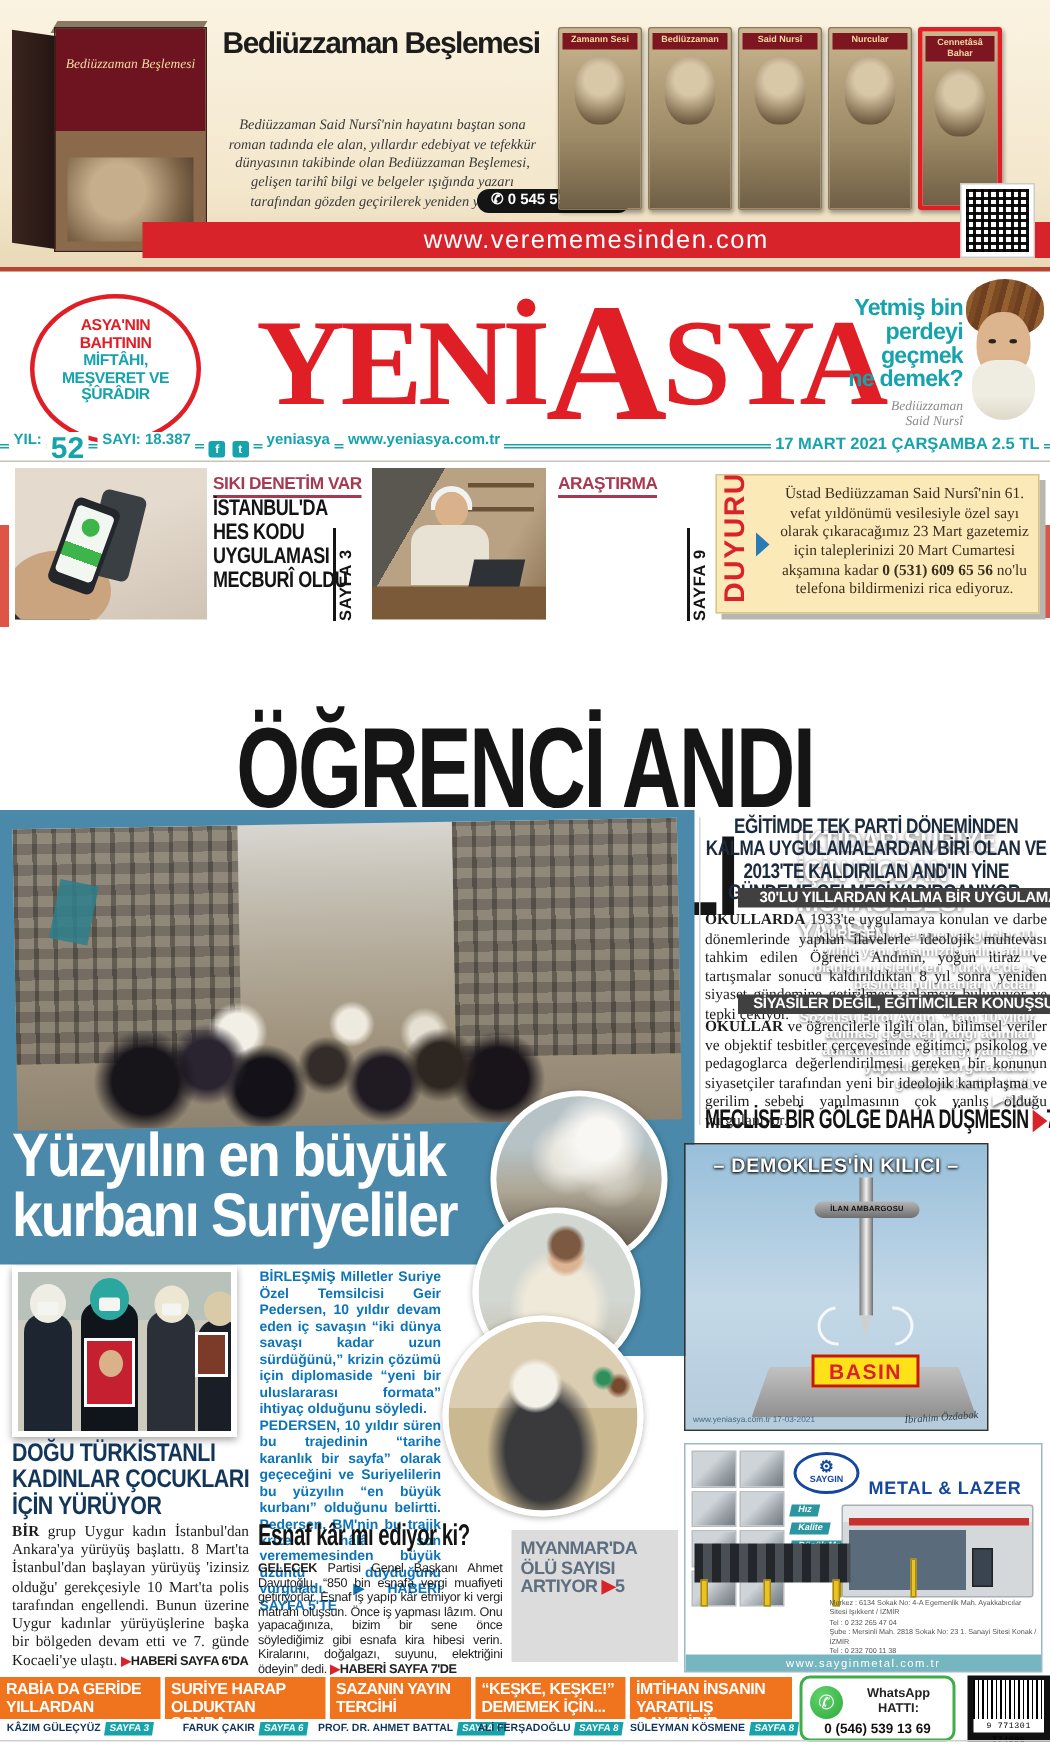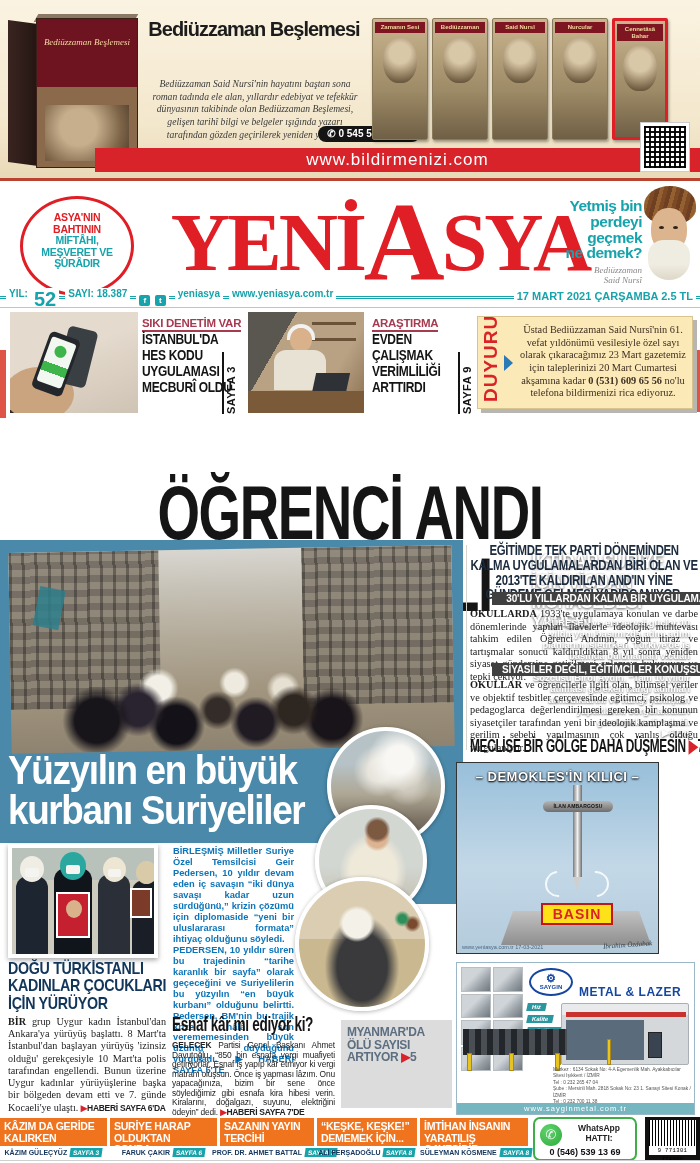--- a/index.html
+++ b/index.html
@@ -227,21 +227,21 @@
       <div class="abs" style="left:0;top:14px;width:30px;height:142px;background:linear-gradient(90deg,#3a2520,#241512);transform:skewY(8deg)"></div>
       <div class="abs" style="left:28px;top:6px;width:100px;height:8px;background:#8a7a64;transform:skewX(-30deg)"></div>
       <div class="abs" style="left:28px;top:10px;width:102px;height:150px;background:linear-gradient(180deg,#6e1420 0 46%,#8a6a4a 46% 100%);border:1px solid #3a2018">
         <div class="serif" style="color:#f3d9a0;font-style:italic;font-size:9px;text-align:center;padding-top:18px;line-height:1.2">Bediüzzaman Beşlemesi</div>
         <div class="abs" style="left:8px;bottom:6px;width:84px;height:56px;background:radial-gradient(circle at 40% 40%,#cdb694 0 30%,#7c6448 70%,#463628 100%);opacity:.9"></div>
       </div>
     </div>
     <div class="abs" style="left:142px;top:18px;width:224px;text-align:center;font-weight:bold;font-size:20px;letter-spacing:-1px;color:#1c1c1c">Bediüzzaman Beşlemesi</div>
     <div class="abs serif" style="left:146px;top:78px;width:218px;font-style:italic;font-size:9.6px;line-height:1.32;text-align:center;color:#3a3a3a">Bediüzzaman Said Nursî'nin hayatını baştan sona roman tadında ele alan, yıllardır edebiyat ve tefekkür dünyasının takibinde olan Bediüzzaman Beşlemesi, gelişen tarihî bilgi ve belgeler ışığında yazarı tarafından gözden geçirilerek yeniden yazıldı.</div>
     <div class="abs phone-pill">✆ 0 545 599 54 92</div>
-    <div class="abs ad-bar"><span>www.bildirmenizi.com</span></div>
+    <div class="abs ad-bar"><span>www.verememesinden.com</span></div>
     <div class="abs book" style="left:372px">
         <span class="band">Zamanın Sesi</span>
         <span class="port"></span>
       </div>
     <div class="abs book" style="left:432px">
         <span class="band">Bediüzzaman</span>
         <span class="port"></span>
       </div>
     <div class="abs book" style="left:492px">
         <span class="band">Said Nursî</span>
@@ -317,24 +317,20 @@
 
   <div class="abs photo2">
     <div class="mn-shelf"></div>
     <div class="mn-hp"></div>
     <div class="mn-head"></div>
     <div class="mn-body"></div>
     <div class="mn-laptop"></div>
     <div class="mn-desk"></div>
   </div>
   <div class="abs" style="left:372px;top:313px"><span class="kicker">ARAŞTIRMA</span></div>
-  <div class="abs" style="left:372px;top:331px"><span class="sx bhead" style="width:118px;transform:scaleX(.8)">EVDEN
-ÇALIŞMAK
-VERİMLİLİĞİ
-ARTTIRDI</span></div>
   <div class="abs vpage" style="left:458px;top:352px;height:62px">SAYFA 9</div>
 
   <div class="abs duyuru">
     <div class="du-label">DUYURU</div>
     <div class="du-tri"></div>
     <div class="du-text"><span>Üstad Bediüzzaman Said Nursî'nin 61. vefat yıldönümü vesilesiyle özel sayı olarak çıkaracağımız 23 Mart gazetemiz için taleplerinizi 20 Mart Cumartesi akşamına kadar </span><b>0 (531) 609 65 56</b><span> no'lu telefona bildirmenizi rica ediyoruz.</span></div>
   </div>
 
   <div class="abs mainh" style="top:477px"><span class="sxc" style="transform:scaleX(.72)">ÖĞRENCİ ANDI OLMAMALI</span></div>
 
@@ -449,21 +445,21 @@
     </div>
     <div class="sg-bar">www.sayginmetal.com.tr</div>
   </div>
 
   <div class="abs colstrip">
     <div class="col-sep" style="left:107px"></div>
     <div class="col-sep" style="left:217px"></div>
     <div class="col-sep" style="left:314px"></div>
     <div class="col-sep" style="left:417px"></div>
   </div>
-  <div class="abs col-title" style="left:0;width:107px">KÂZIM DA GERİDE KALIRKEN</div>
+  <div class="abs col-title" style="left:0;width:107px">RABİA DA GERİDE YILLARDAN</div>
   <div class="abs col-title" style="left:110px;width:107px">SURİYE HARAP OLDUKTAN SONRA...</div>
   <div class="abs col-title" style="left:220px;width:94px">SAZANIN YAYIN TERCİHİ</div>
   <div class="abs col-title" style="left:317px;width:100px">“KEŞKE, KEŞKE!” DEMEMEK İÇİN...</div>
   <div class="abs col-title" style="left:420px;width:108px">İMTİHAN İNSANIN YARATILIŞ GAYESİDİR</div>
   <div class="abs col-author" style="left:0;width:107px"><span>KÂZIM GÜLEÇYÜZ</span><span class="pgbadge">SAYFA 3</span></div>
   <div class="abs col-author" style="left:110px;width:107px"><span>FARUK ÇAKIR</span><span class="pgbadge">SAYFA 6</span></div>
   <div class="abs col-author" style="left:212px;width:102px"><span>PROF. DR. AHMET BATTAL</span><span class="pgbadge">SAYFA 7</span></div>
   <div class="abs col-author" style="left:317px;width:100px"><span>ALİ FERŞADOĞLU</span><span class="pgbadge">SAYFA 8</span></div>
   <div class="abs col-author" style="left:420px;width:108px"><span>SÜLEYMAN KÖSMENE</span><span class="pgbadge">SAYFA 8</span></div>
 

